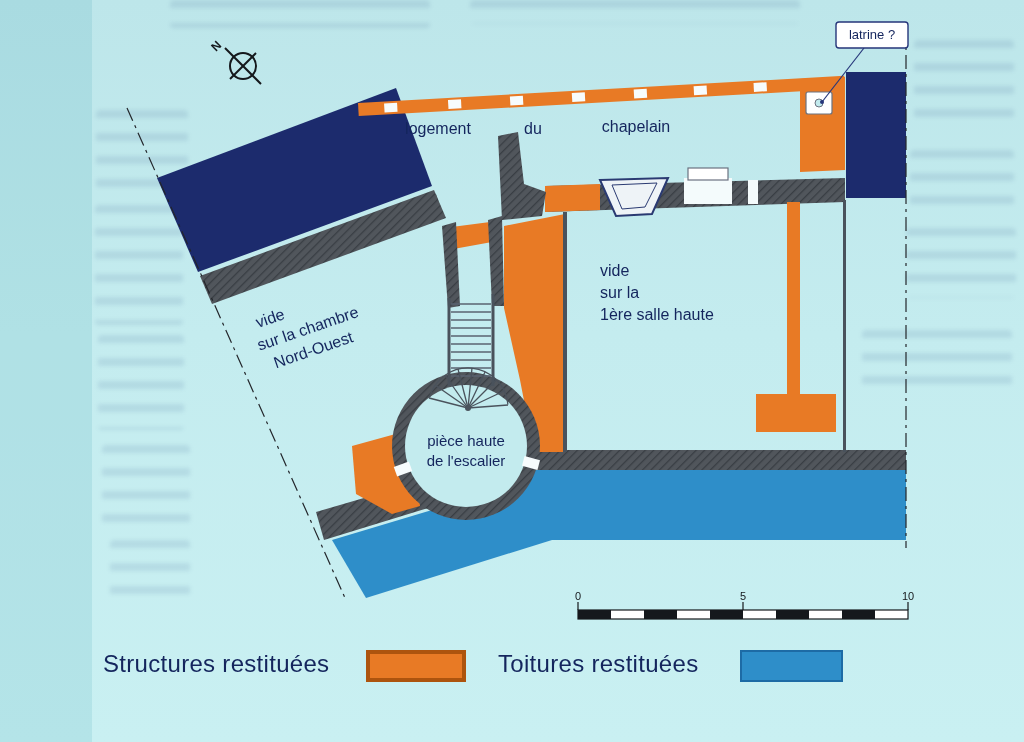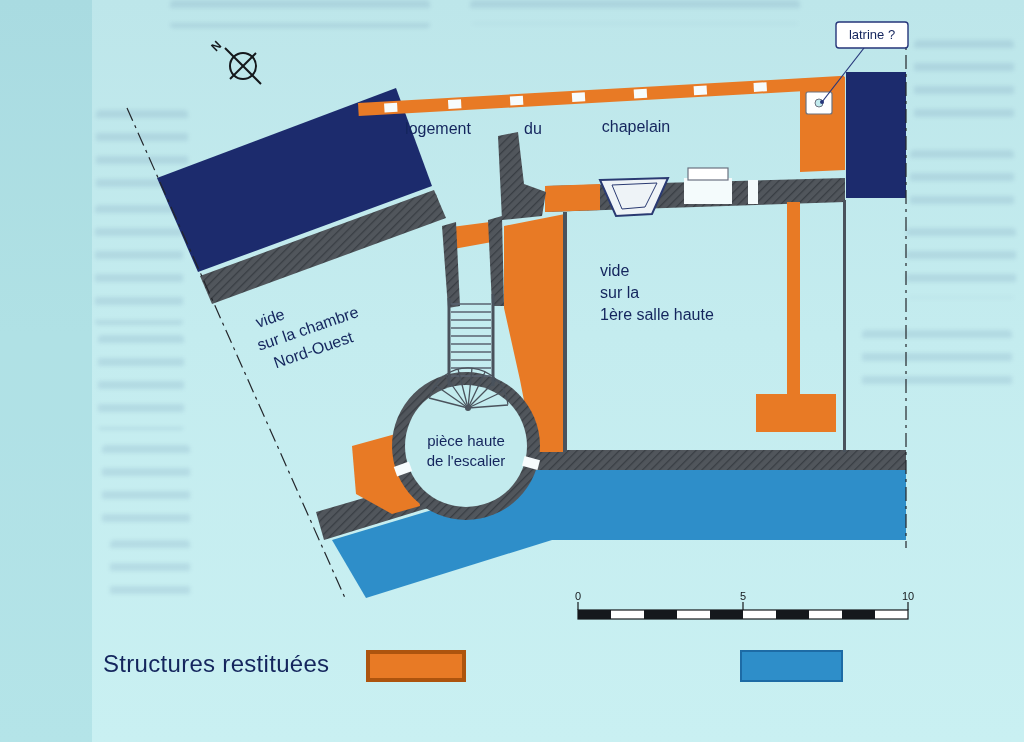--- a/index.html
+++ b/index.html
@@ -218,16 +218,17 @@
       <rect x="644" y="610" width="33" height="9" fill="#15181c"></rect>
       <rect x="710" y="610" width="33" height="9" fill="#15181c"></rect>
       <rect x="776" y="610" width="33" height="9" fill="#15181c"></rect>
       <rect x="842" y="610" width="33" height="9" fill="#15181c"></rect>
     </g>
   </svg>
 
   <div class="legend">
     <span class="legend-label" id="legend-structures-label">Structures restituées</span>
     <span class="swatch swatch-orange"></span>
+    <span class="legend-label" id="legend-toitures-label">Toitures restituées</span>
     <span class="swatch swatch-blue"></span>
   </div>
 
 </div>
 
 </body></html>

